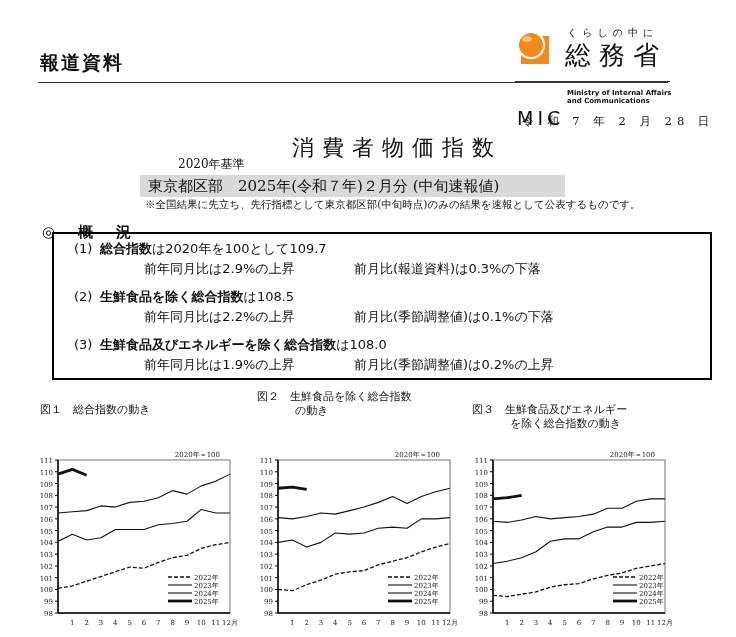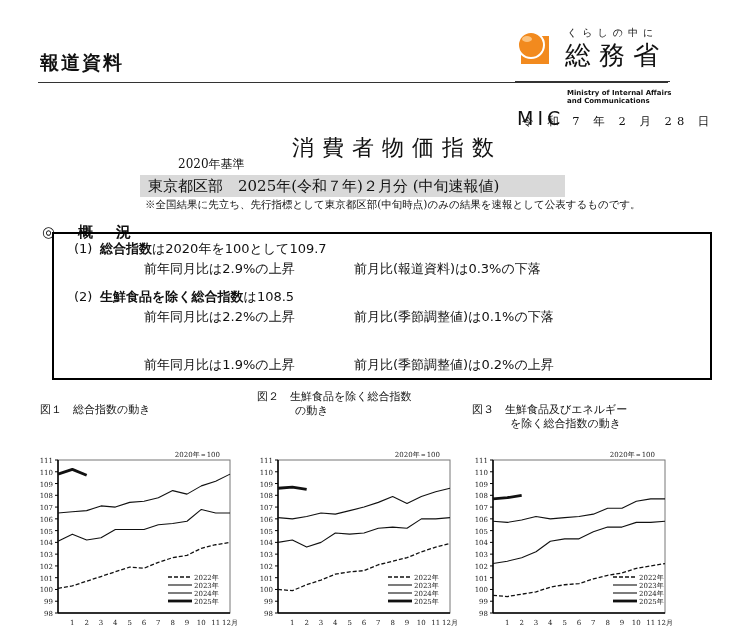--- a/index.html
+++ b/index.html
@@ -61,20 +61,23 @@
     <span class="num">(1)</span><b>総合指数</b><span>は2020年を100として109.7</span>
   </div>
   <div class="sub2" style="top:26px;">
     <span style="width:210px">前年同月比は2.9%の上昇</span><span>前月比(報道資料)は0.3%の下落</span>
   </div>
   <div class="item" style="top:54px;">
     <span class="num">(2)</span><b>生鮮食品を除く総合指数</b><span>は108.5</span>
   </div>
   <div class="sub2" style="top:74px;">
     <span style="width:210px">前年同月比は2.2%の上昇</span><span>前月比(季節調整値)は0.1%の下落</span>
+  </div>
+  <div class="item" style="top:102px;">
+    <span class="num">(3)</span><b>生鮮食品及びエネルギーを除く総合指数</b><span>は108.0</span>
   </div>
   <div class="sub2" style="top:122px;">
     <span style="width:210px">前年同月比は1.9%の上昇</span><span>前月比(季節調整値)は0.2%の上昇</span>
   </div>
 </div>
 
 <div class="abs fig-cap" style="left:40px;top:403px;">
   <span>図１</span>　<span>総合指数の動き</span>
 </div>
 <div class="abs fig-cap" style="left:257px;top:390px;">

